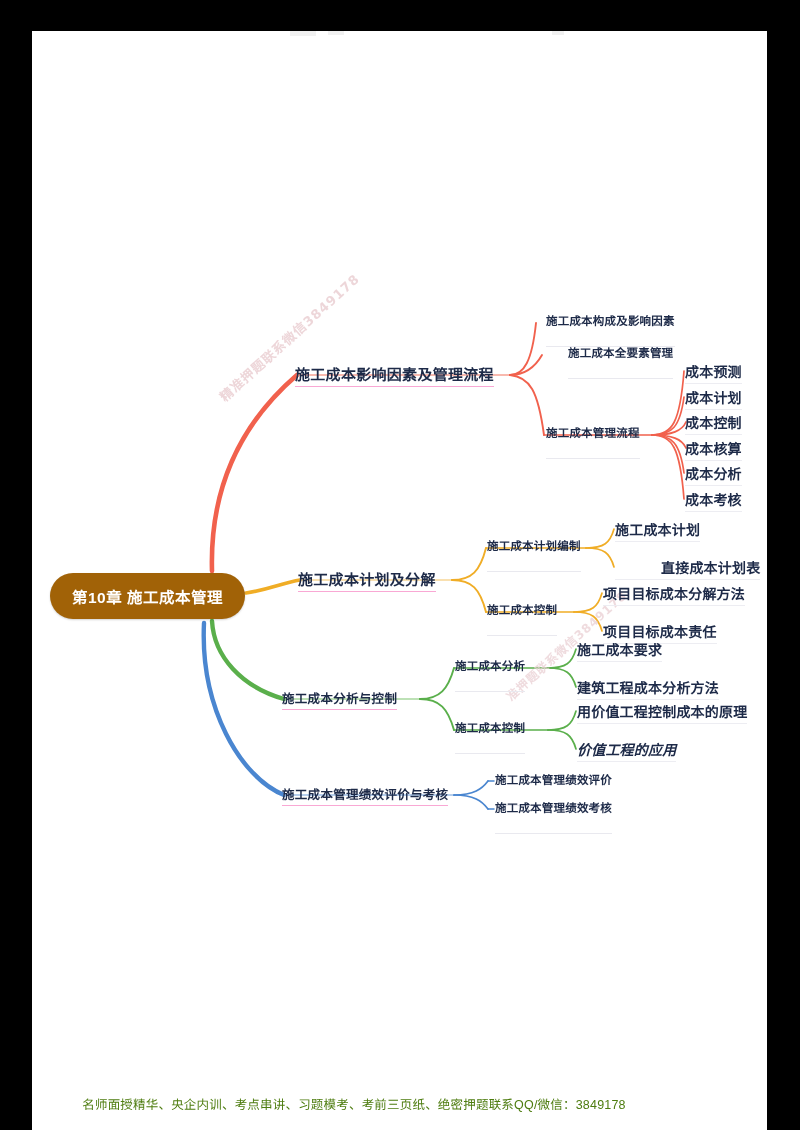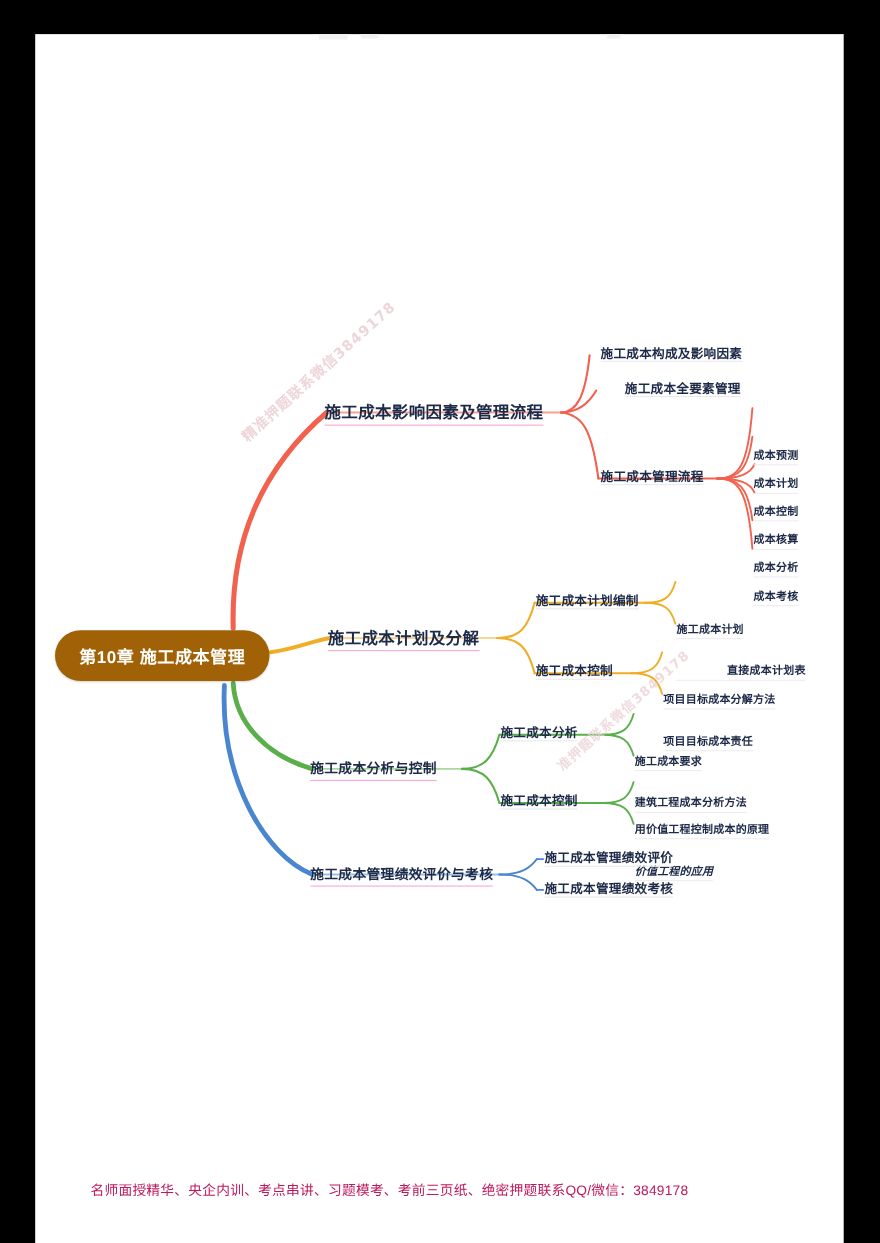--- a/index.html
+++ b/index.html
@@ -86,39 +86,38 @@
     border-bottom: 1px solid #f9a8d4;
     padding-bottom: 2px;
   }
   .lvl1.small {
     font-size: 12.5px;
   }
   .lvl2 {
     font-size: 11.5px;
     letter-spacing: .2px;
     border-bottom: 1px solid #e9e9ef;
-    padding-bottom: 0;
+    padding-bottom: 18px;
   }
   .lvl3 {
-    font-size: 10px;
+    font-size: 14px;
     letter-spacing: .2px;
     border-bottom: 1px solid #ededf2;
     padding-bottom: 2px;
-    margin-top: 44px;
   }
 
   
   #footer {
     position: absolute;
     left: 0;
-    top: 1040px;
+    top: 1063px;
     width: 644px;
     text-align: center;
     font-size: 12.5px;
-    color: #be185d;
+    color: #4d7c0f;
     font-family: "Liberation Sans", "DejaVu Sans", sans-serif;
     letter-spacing: .2px;
   }
   .scan-speck { position:absolute; background:#f1f1f1; }
 </style>
 </head>
 <body>
 
 <div id="page">
   <div id="paper">

